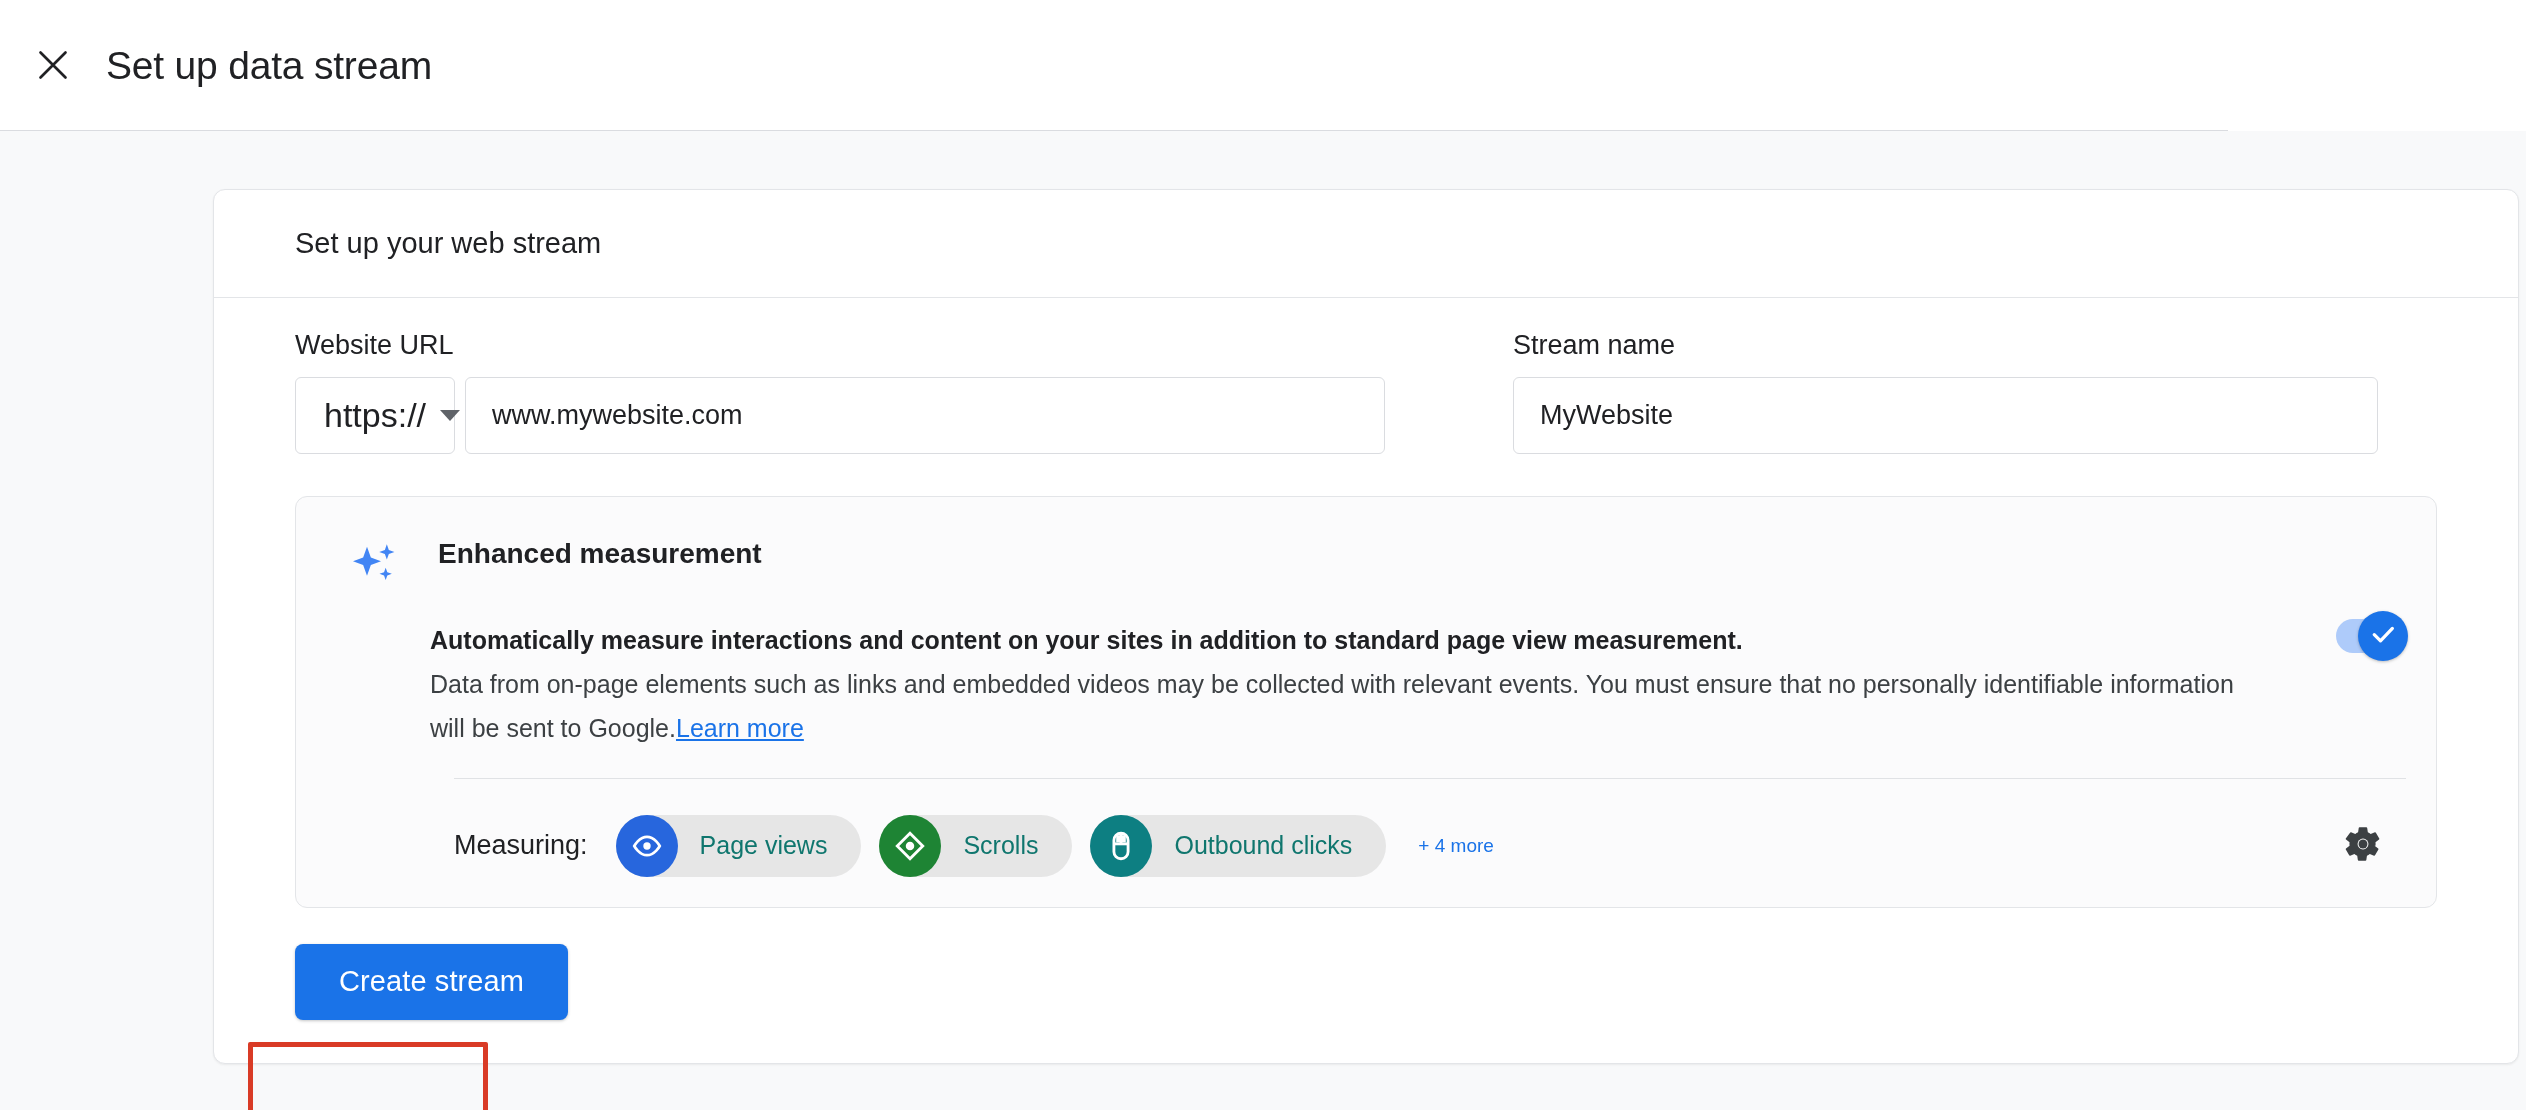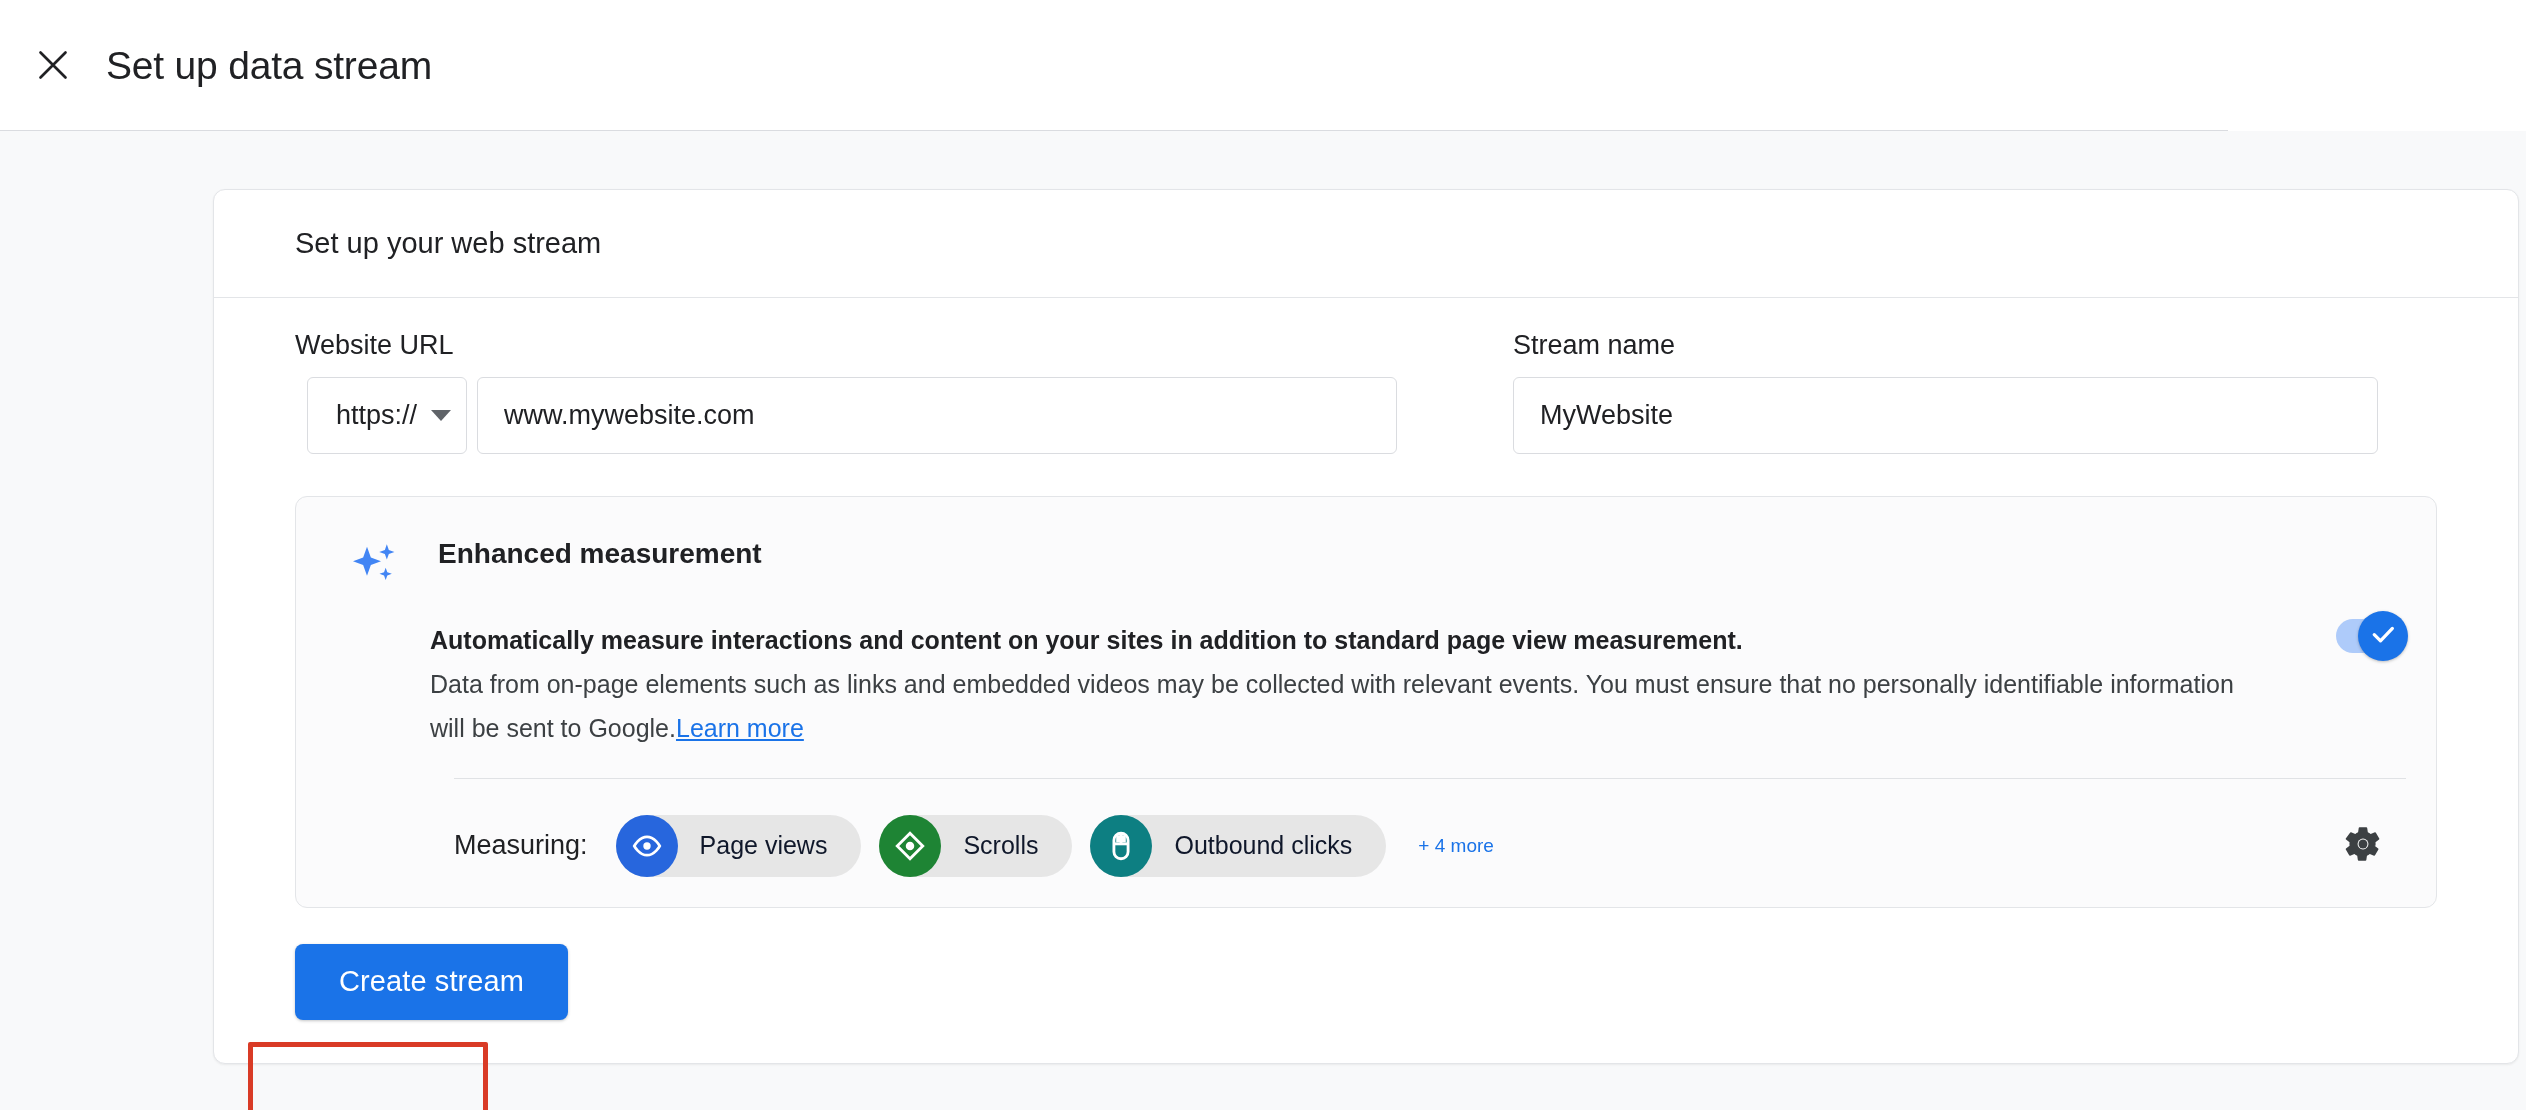--- a/index.html
+++ b/index.html
@@ -106,23 +106,22 @@
   .proto-select {
     width: 160px; height: 77px;
     border: 1px solid #dadce0;
     border-radius: 6px;
     background: #fff;
     display: flex;
     align-items: center;
     justify-content: space-between;
     padding: 0 20px 0 28px;
     cursor: pointer;
-    font-size: 27px;
-    color: #202124;
-    margin-left: 12px;
+    font-size: 34px;
+    color: #202124;
   }
   .proto-select .caret {
     width: 0; height: 0;
     border-left: 10px solid transparent;
     border-right: 10px solid transparent;
     border-top: 11px solid #5f6368;
     margin-left: 14px;
   }
   .text-input {
     height: 77px;
@@ -235,21 +234,21 @@
     white-space: nowrap;
   }
   .chip-icon {
     width: 62px; height: 62px;
     border-radius: 50%;
     display: flex; align-items: center; justify-content: center;
     flex: 0 0 auto;
   }
   .chip-label {
     font-size: 25px;
-    color: #0f172a;
+    color: #0f766e;
     margin-left: 22px;
   }
   .more-link {
     font-size: 19px;
     color: #1a73e8;
     margin-left: 14px;
     cursor: pointer;
     white-space: nowrap;
   }
   .gear-btn {

